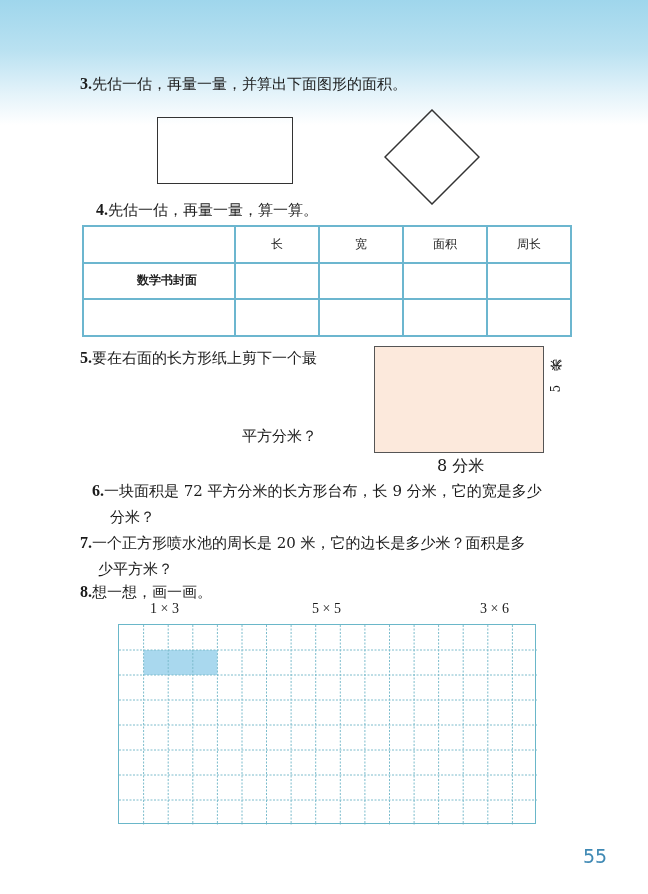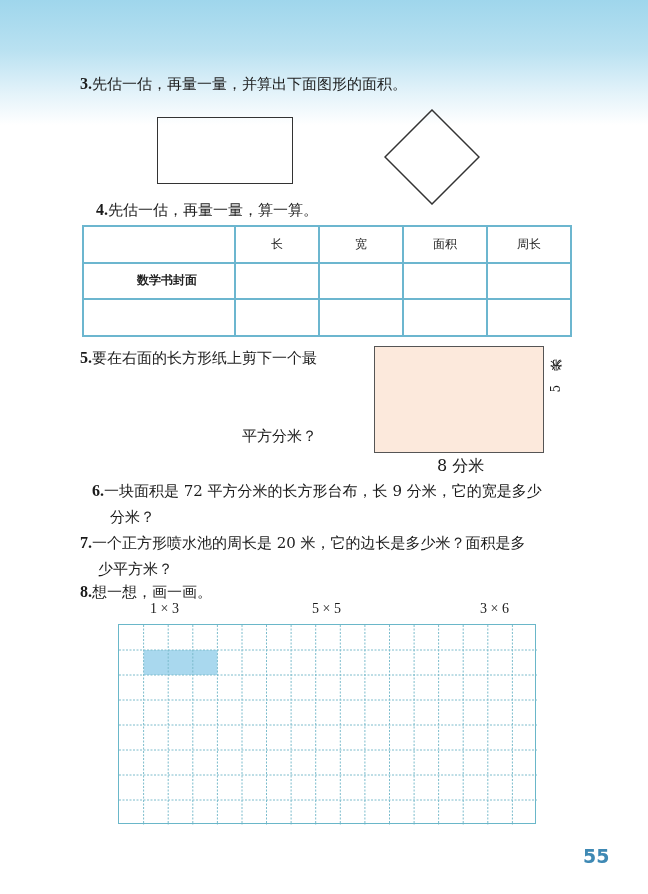--- a/index.html
+++ b/index.html
@@ -50,21 +50,21 @@
   
   .grid-labels { position: absolute; top: 601px; font-size: 14px; font-family: "Liberation Serif", serif; }
   .grid {
     position: absolute; left: 118px; top: 624px; width: 418px; height: 200px;
     border: 1.5px solid #6ab7c9; box-sizing: border-box; background: #ffffff;
   }
   .grid svg { position: absolute; left: 0; top: 0; }
 
   .page-number {
     position: absolute; left: 583px; top: 845px; font-family: "DejaVu Sans", sans-serif;
-    font-weight: bold; font-size: 19px; color: #3f89b4;
+    font-weight: normal; font-size: 19px; color: #3f89b4;
   }
 </style>
 </head>
 <body>
 
 <div class="top-band"></div>
 
 <div class="q" style="left:80px; top:72px;">
   <span class="num">3.</span><span class="txt">先估一估，再量一量，并算出下面图形的面积。</span>
 </div>

